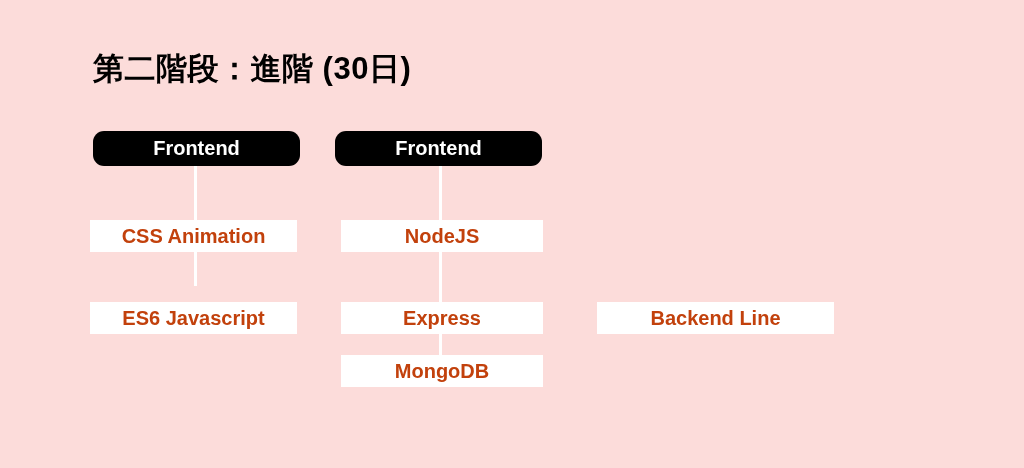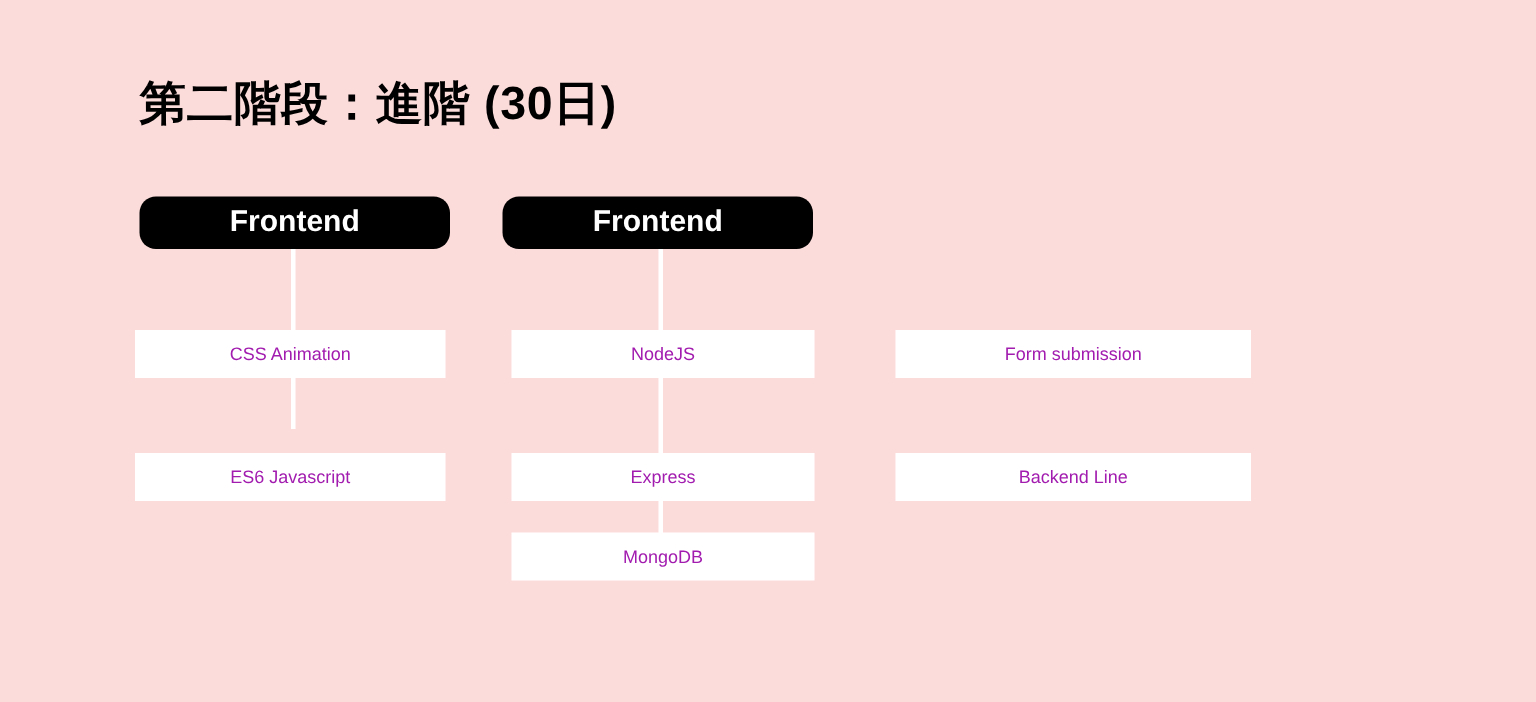--- a/index.html
+++ b/index.html
@@ -52,23 +52,23 @@
     justify-content: center;
     box-sizing: border-box;
     border-radius: 11px;
   }
   .hdr-frontend { left: 93px;  top: 131px; }
   .hdr-backend  { left: 335px; top: 131px; }
   .node-box {
     position: absolute;
     height: 32px;
     background: #ffffff;
-    color: #a21caf;
-    font-size: 12px;
-    font-weight: normal;
+    color: #c2410c;
+    font-size: 20px;
+    font-weight: bold;
     display: flex;
     align-items: center;
     justify-content: center;
     box-sizing: border-box;
     white-space: nowrap;
   }
   .col1 { left: 90px;  width: 207px; }
   .col2 { left: 341px; width: 202px; }
   .col3 { left: 597px; width: 237px; }
   .row1 { top: 220px; }
@@ -88,16 +88,15 @@
   <div class="hdr-box hdr-frontend">Frontend</div>
   <div class="hdr-box hdr-backend">Frontend</div>
 
   <div class="node-box col1 row1">CSS Animation</div>
   <div class="node-box col1 row2">ES6 Javascript</div>
 
   <div class="node-box col2 row2">Express</div>
   <div class="node-box col2 row1">NodeJS</div>
   <div class="node-box col2 row3">MongoDB</div>
 
-  <div class="node-box col3 row1">Form submission</div>
   <div class="node-box col3 row2">Backend Line</div>
 
 </div>
 
 </body></html>

